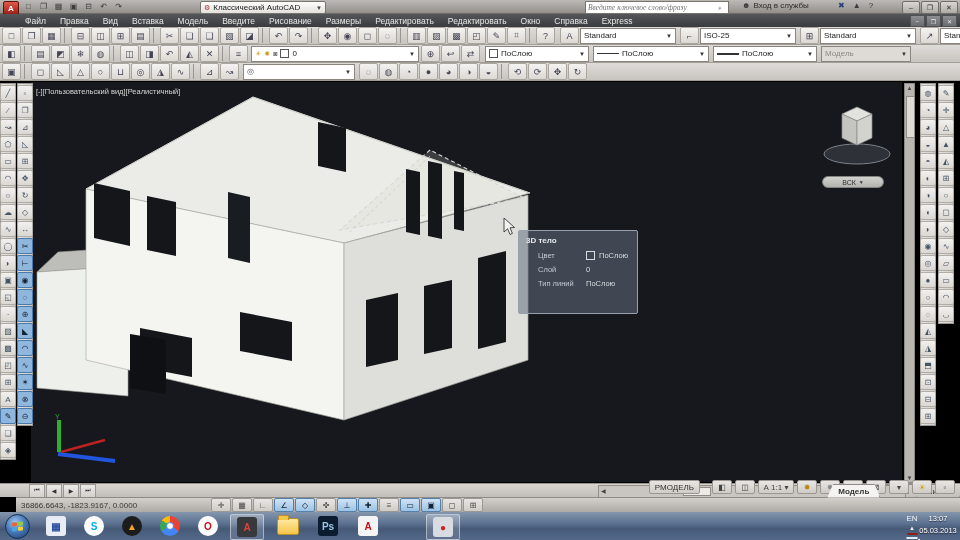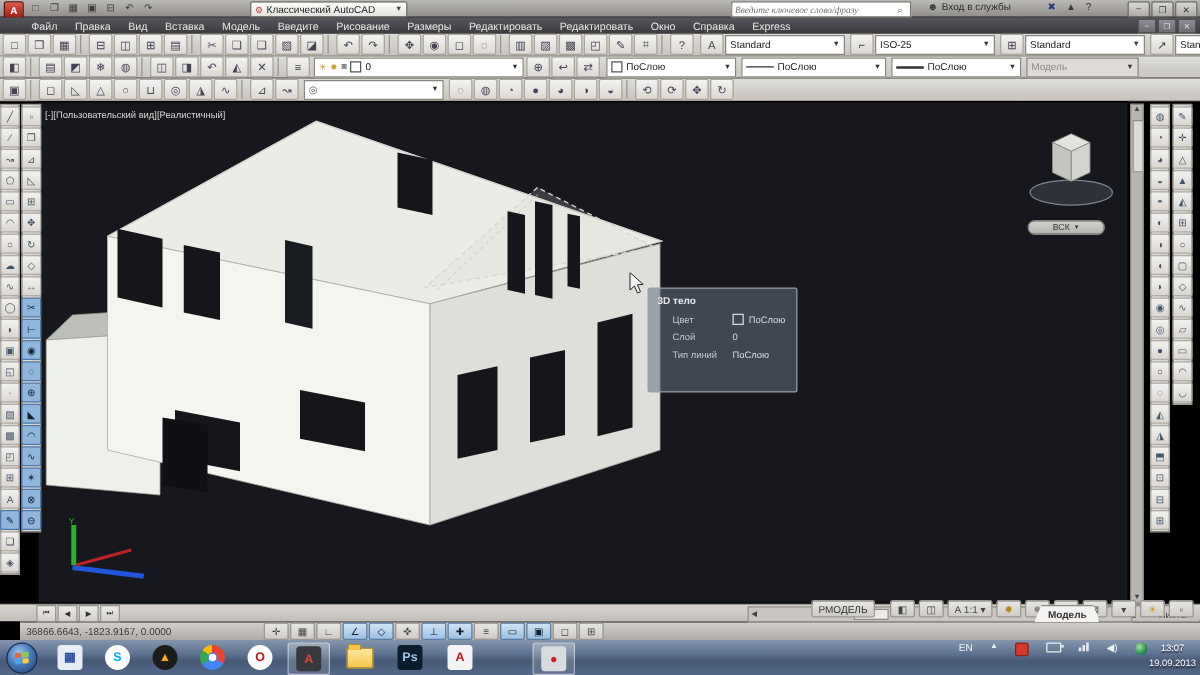--- a/index.html
+++ b/index.html
@@ -128,21 +128,21 @@
     font-weight:bold;font-size:10px;}
   .appic.round{border-radius:50%;}
   .chrome{width:20px;height:20px;border-radius:50%;
     background:conic-gradient(#ea4335 0 33%,#4285f4 33% 66%,#34a853 66% 85%,#fbbc05 85% 100%);position:relative;}
   .chrome::after{content:"";position:absolute;left:6px;top:6px;width:8px;height:8px;border-radius:50%;
     background:#fff;border:1px solid #4285f4;box-sizing:border-box;}
   .folder{width:20px;height:15px;background:linear-gradient(#ffe9a0,#f5c54a);border:1px solid #b98f2e;
     border-radius:2px;position:relative;}
   .folder::before{content:"";position:absolute;left:0;top:-4px;width:9px;height:4px;
     background:#f5c54a;border:1px solid #b98f2e;border-bottom:0;border-radius:2px 2px 0 0;}
-  #tray{position:absolute;right:42px;top:514px;display:flex;align-items:flex-start;gap:14px;height:24px;}
+  #tray{position:absolute;right:42px;top:514px;display:flex;align-items:center;gap:2px;height:24px;flex-direction:column;}
   .trayic{color:#f0f4f8;font-size:8px;display:flex;align-items:center;}
   #battery{width:10px;height:6px;border:1px solid #e8ecf2;border-radius:1px;position:relative;}
   #battery::after{content:"";position:absolute;right:-3px;top:1px;width:2px;height:2px;background:#e8ecf2;}
   #sigbars{display:flex;align-items:flex-end;gap:1px;}
   #sigbars i{width:2px;background:#e8ecf2;display:block;}
   #clock{position:absolute;right:2px;top:513px;width:40px;height:34px;color:#fff;font-size:7.5px;
     text-align:center;line-height:12px;text-shadow:0 1px 1px #223;}
   .redball{width:9px;height:9px;border-radius:2px;background:#d33a2c;border:1px solid #8e1f15;}
   .globe{width:10px;height:10px;border-radius:50%;background:radial-gradient(circle at 35% 35%,#9fe3a8,#2e8b4a 60%,#1d5c8f);}
 
@@ -631,16 +631,16 @@
     <span id="sigbars">
       <i style="height:3px;"></i>
         <i style="height:5px;"></i>
         <i style="height:7px;"></i>
     </span>
     <span class="trayic">◀)</span>
     <span class="globe"></span>
   </div>
   <div id="clock">
     <div>13:07</div>
-    <div>19.09.2013</div>
+    <div>05.03.2013</div>
   </div>
 
 </div>
 
 </body></html>

